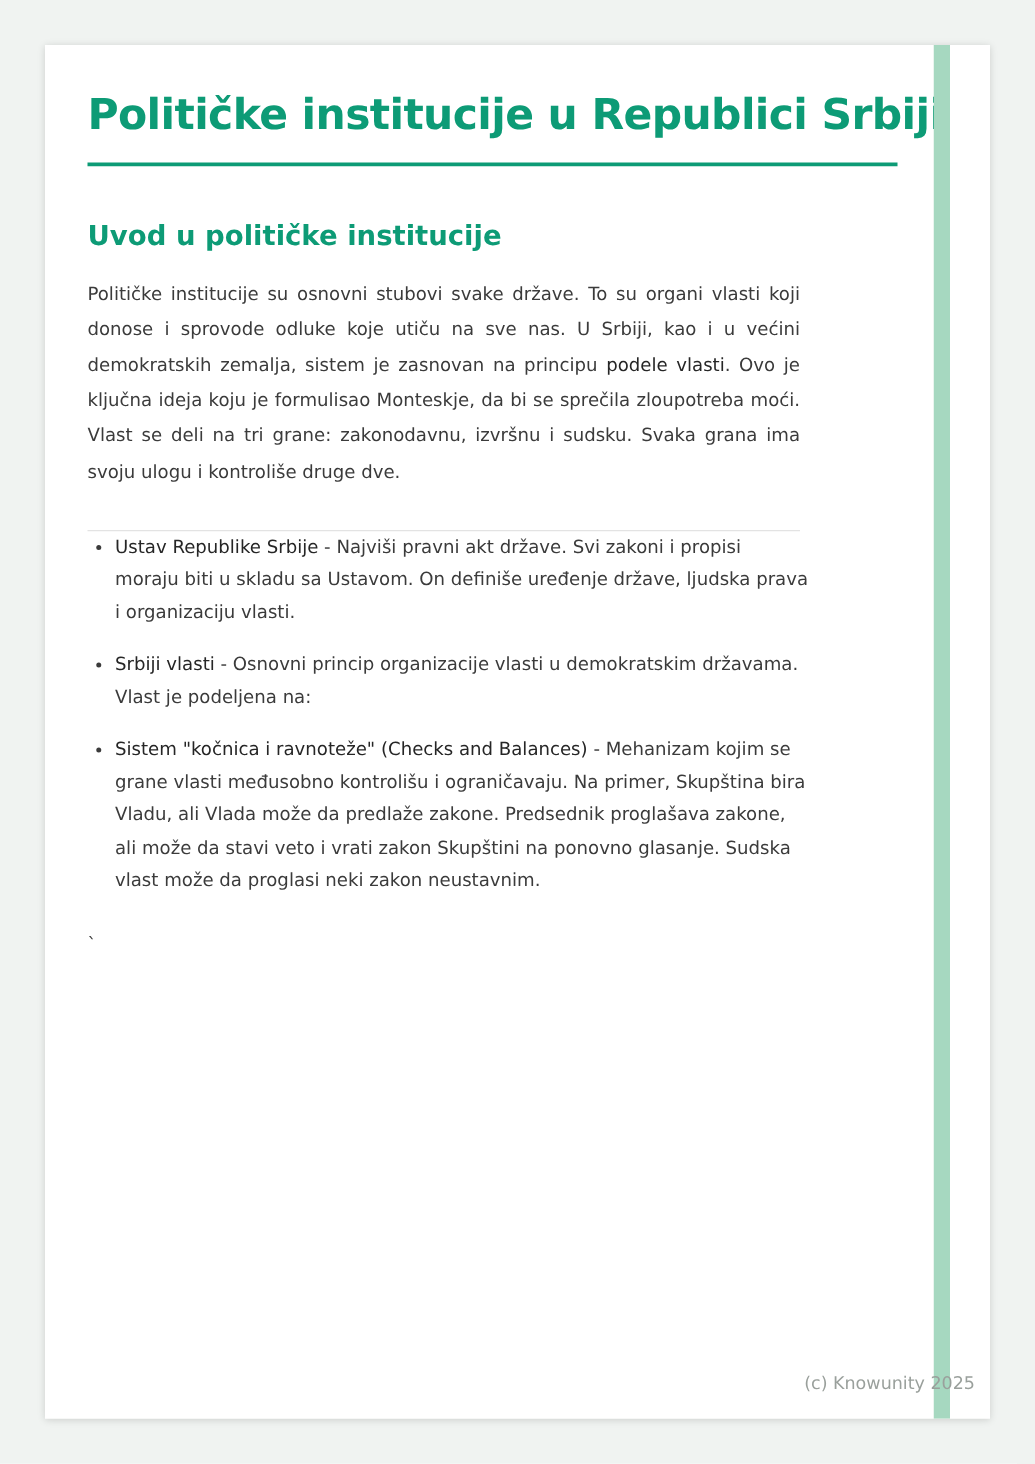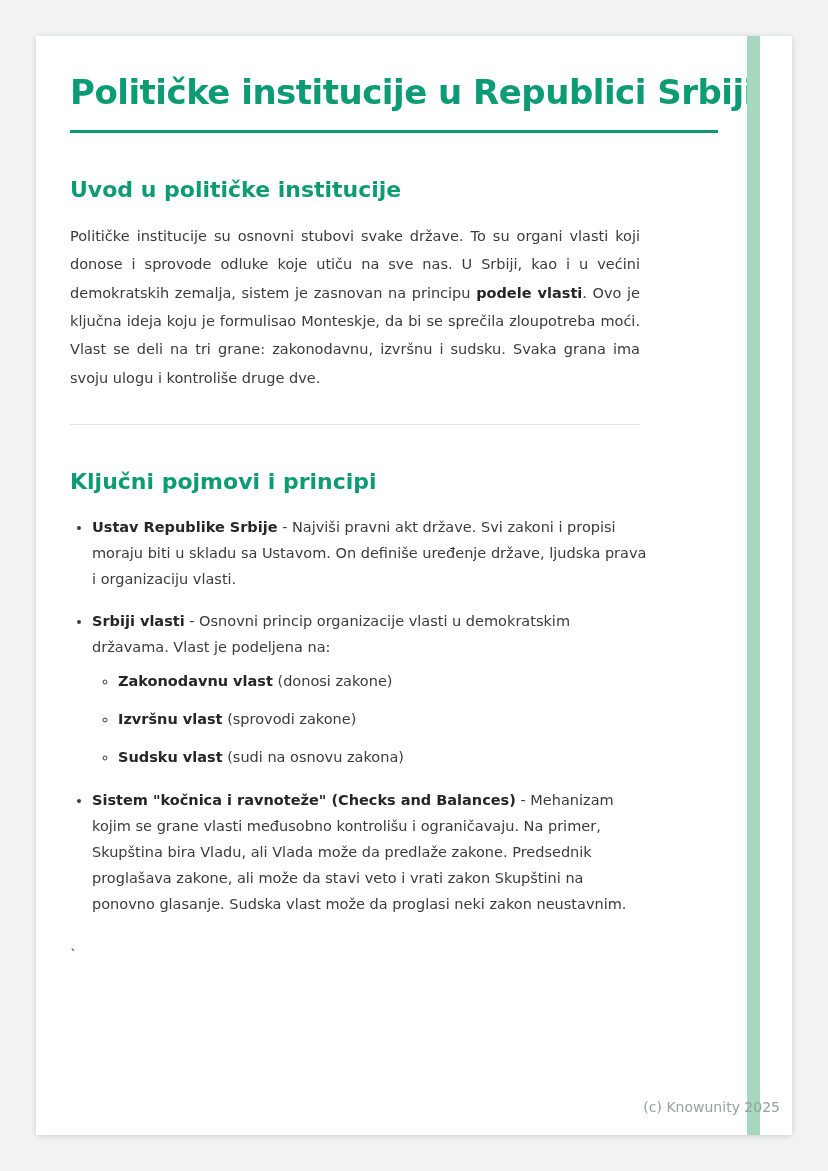--- a/index.html
+++ b/index.html
@@ -88,21 +88,21 @@
   }
   ul.sub-bullets {
     margin: 8px 0 0 0;
     padding-left: 26px;
   }
   ul.sub-bullets > li {
     margin-bottom: 12px;
   }
   strong.lead {
     color: #262626;
-    font-weight: 700;
+    font-weight: 400;
   }
   .stray {
     margin-top: 30px;
     font-size: 14px;
     color: #3b3b3b;
   }
   .footer {
     position: absolute;
     right: 12px;
     bottom: 20px;
@@ -122,31 +122,25 @@
     <hr class="title-rule">
 
     <div class="content">
       <h2 class="section-heading">Uvod u političke institucije</h2>
 
       <p class="body-text"><span>Političke institucije su osnovni stubovi svake države. To su organi vlasti koji donose i sprovode odluke koje utiču na sve nas. U Srbiji, kao i u većini demokratskih zemalja, sistem je zasnovan na principu </span><strong class="lead">podele vlasti</strong><span>. Ovo je ključna ideja koju je formulisao Monteskje, da bi se sprečila zloupotreba moći. Vlast se deli na tri grane: zakonodavnu, izvršnu i sudsku. Svaka grana ima svoju ulogu i kontroliše druge dve.</span></p>
 
 
       <hr class="section-divider">
 
-      <h2 class="section-heading">Ključni pojmovi i principi</h2>
 
       <ul class="bullets">
         <li><strong class="lead">Ustav Republike Srbije</strong><span> - Najviši pravni akt države. Svi zakoni i propisi moraju biti u skladu sa Ustavom. On definiše uređenje države, ljudska prava i organizaciju vlasti.</span></li>
 
         <li><strong class="lead">Srbiji vlasti</strong><span> - Osnovni princip organizacije vlasti u demokratskim državama. Vlast je podeljena na:</span>
-          <ul class="sub-bullets">
-            <li><strong class="lead">Zakonodavnu vlast</strong><span> (donosi zakone)</span></li>
-            <li><strong class="lead">Izvršnu vlast</strong><span> (sprovodi zakone)</span></li>
-            <li><strong class="lead">Sudsku vlast</strong><span> (sudi na osnovu zakona)</span></li>
-          </ul>
         </li>
 
         <li><strong class="lead">Sistem "kočnica i ravnoteže" (Checks and Balances)</strong><span> - Mehanizam kojim se grane vlasti međusobno kontrolišu i ograničavaju. Na primer, Skupština bira Vladu, ali Vlada može da predlaže zakone. Predsednik proglašava zakone, ali može da stavi veto i vrati zakon Skupštini na ponovno glasanje. Sudska vlast može da proglasi neki zakon neustavnim.</span></li>
       </ul>
 
       <div class="stray">`</div>
     </div>
   </div>
 
   <div class="footer">(c) Knowunity 2025</div>

